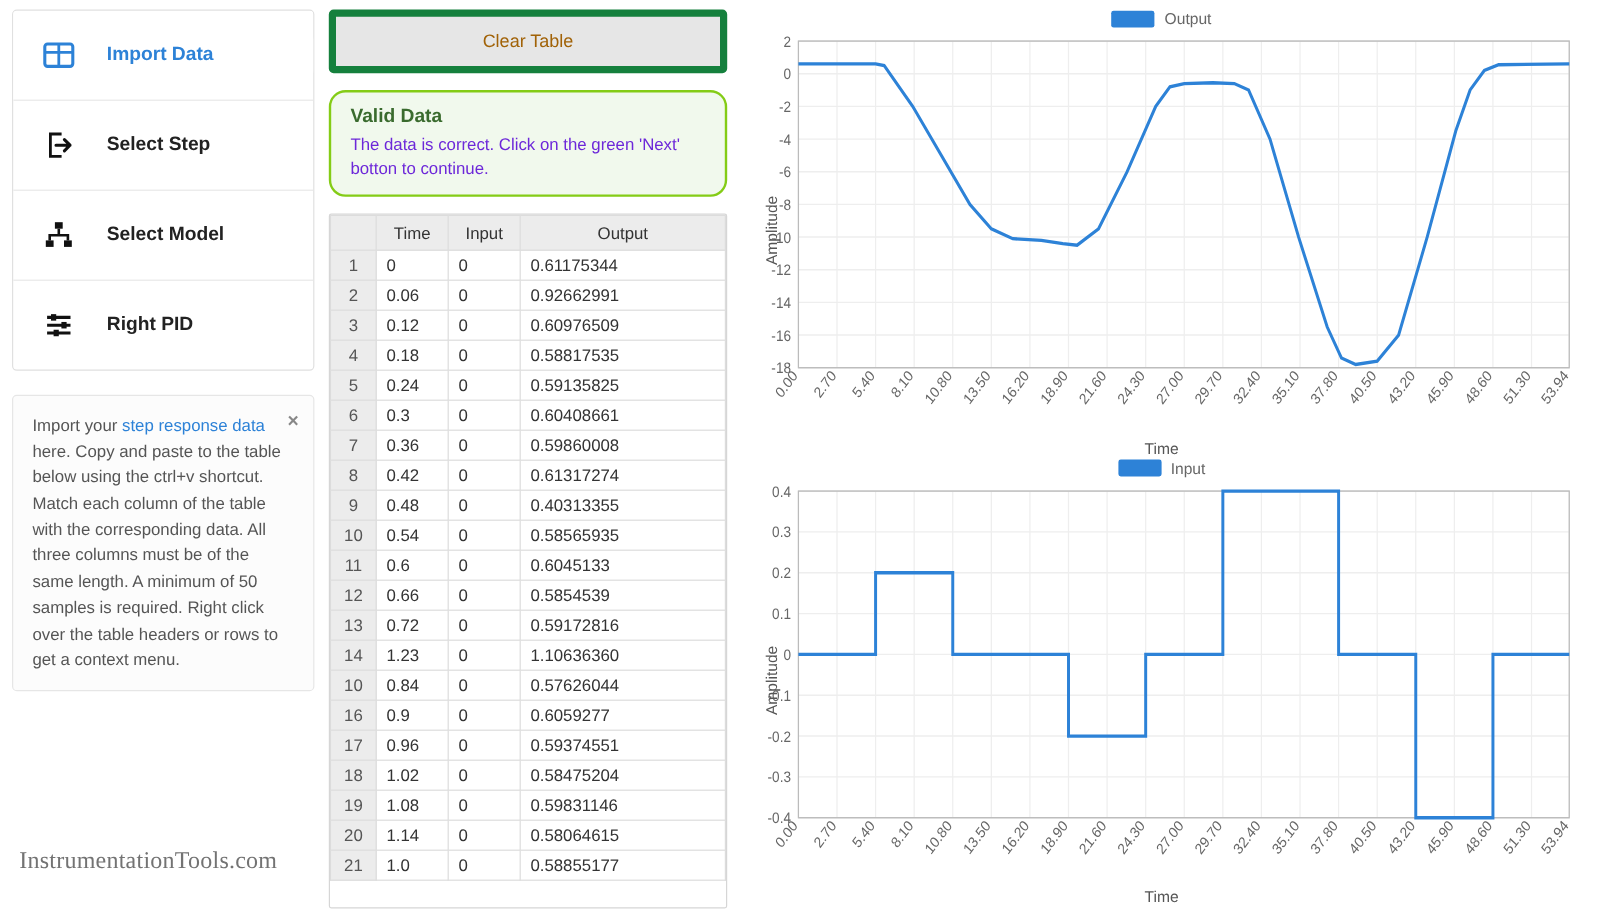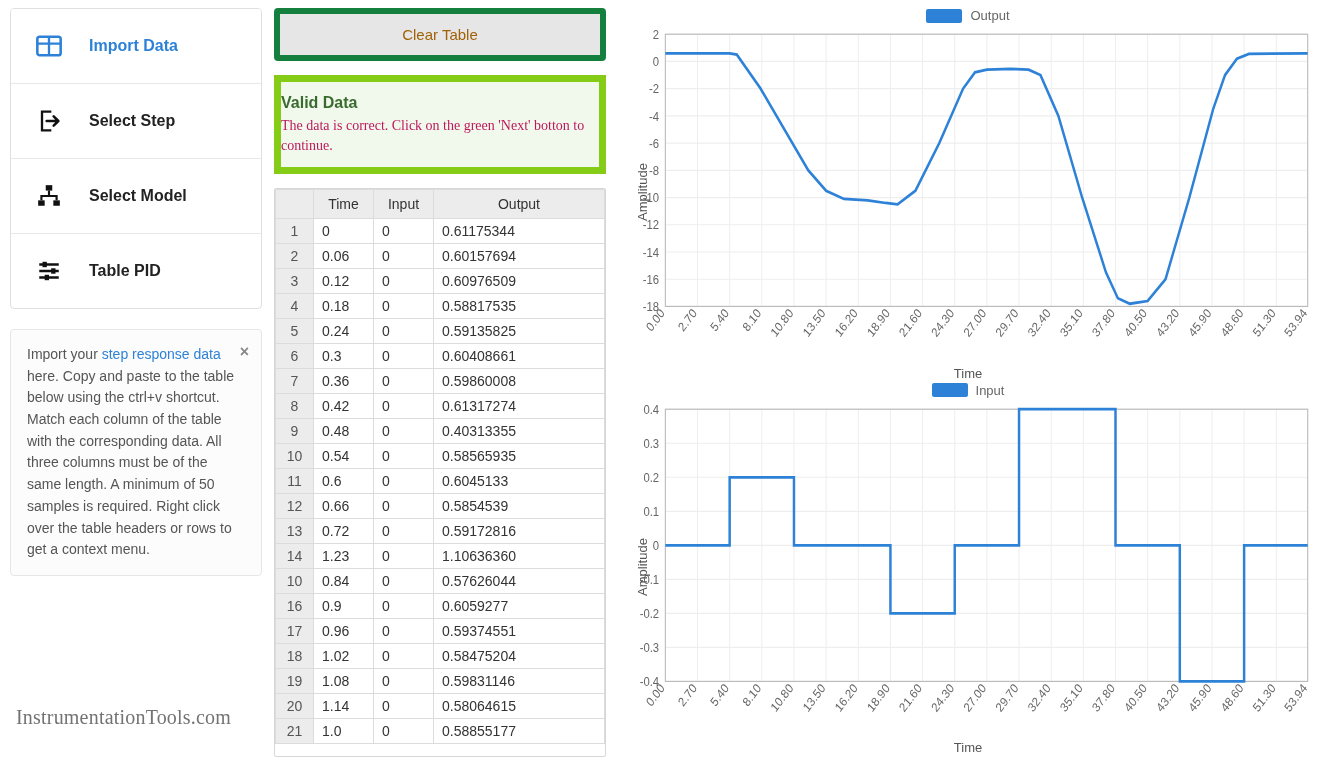--- a/index.html
+++ b/index.html
@@ -45,25 +45,25 @@
 .help-link { color: #2d82d7; text-decoration: none; }
 
 
 .clear-btn {
   background: #e6e6e6; border: 6px solid #15803d; border-radius: 4px;
   padding: 12px 0; font-size: 15px; color: #a16207; cursor: pointer;
   width: 100%; margin-bottom: 14px;
 }
 
 .valid-box {
-  border: 7px solid #84cc16; background: #f1f9ed; border-radius: 0;
-  padding: 12px 0; margin-bottom: 14px;
+  border: 2px solid #84cc16; background: #f1f9ed; border-radius: 14px;
+  padding: 12px 16px; margin-bottom: 14px;
 }
 .valid-title { font-weight: 600; font-size: 16px; color: #3a6b2e; margin-bottom: 4px; }
-.valid-text { color: #be185d; font-size: 14px; line-height: 1.4; font-family: Liberation Serif, serif; }
+.valid-text { color: #6d28d9; font-size: 14px; line-height: 1.4; }
 
 
 .table-wrap { flex: 1; overflow-y: auto; border: 1px solid #d6d6d6; border-radius: 2px; position:relative; }
 .data-table { width: 100%; border-collapse: collapse; font-size: 14px; }
 .data-table th, .data-table td {
   border: 1px solid #dcdcdc; padding: 4px 8px; text-align: left;
 }
 .data-table th { background: #ececec; font-weight: 500; text-align: center; padding:6px 8px; }
 .data-table .rownum { background: #ececec; text-align: center; width: 38px; color: #555; }
 .data-table .time-col { width: 60px; }
@@ -136,21 +136,21 @@
           <span class="nav-icon" style="color:#111">
             <svg viewBox="0 0 24 24" width="30" height="26">
               <line x1="3" y1="6" x2="21" y2="6" stroke="currentColor" stroke-width="2.4"></line>
               <line x1="3" y1="12" x2="21" y2="12" stroke="currentColor" stroke-width="2.4"></line>
               <line x1="3" y1="18" x2="21" y2="18" stroke="currentColor" stroke-width="2.4"></line>
               <rect x="6" y="3.5" width="4" height="5" fill="currentColor"></rect>
               <rect x="14" y="9.5" width="4" height="5" fill="currentColor"></rect>
               <rect x="8" y="15.5" width="4" height="5" fill="currentColor"></rect>
             </svg>
           </span>
-          <span>Table PID</span>
+          <span>Right PID</span>
         </div>
       </div>
     <div class="help-box">
       <span class="help-close">×</span>
       <span>Import your </span><a href="#" class="help-link">step response data</a><span> here. Copy and paste to the table below using the ctrl+v shortcut. Match each column of the table with the corresponding data. All three columns must be of the same length. A minimum of 50 samples is required. Right click over the table headers or rows to get a context menu.</span>
     </div>
     <div class="watermark">InstrumentationTools.com</div>
   </div>
 
   <div class="mid-col">
@@ -173,21 +173,21 @@
             <tr>
               <td class="rownum">1</td>
               <td class="time-col">0</td>
               <td class="input-col">0</td>
               <td>0.61175344</td>
             </tr>
             <tr>
               <td class="rownum">2</td>
               <td class="time-col">0.06</td>
               <td class="input-col">0</td>
-              <td>0.60157694</td>
+              <td>0.92662991</td>
             </tr>
             <tr>
               <td class="rownum">3</td>
               <td class="time-col">0.12</td>
               <td class="input-col">0</td>
               <td>0.60976509</td>
             </tr>
             <tr>
               <td class="rownum">4</td>
               <td class="time-col">0.18</td>

